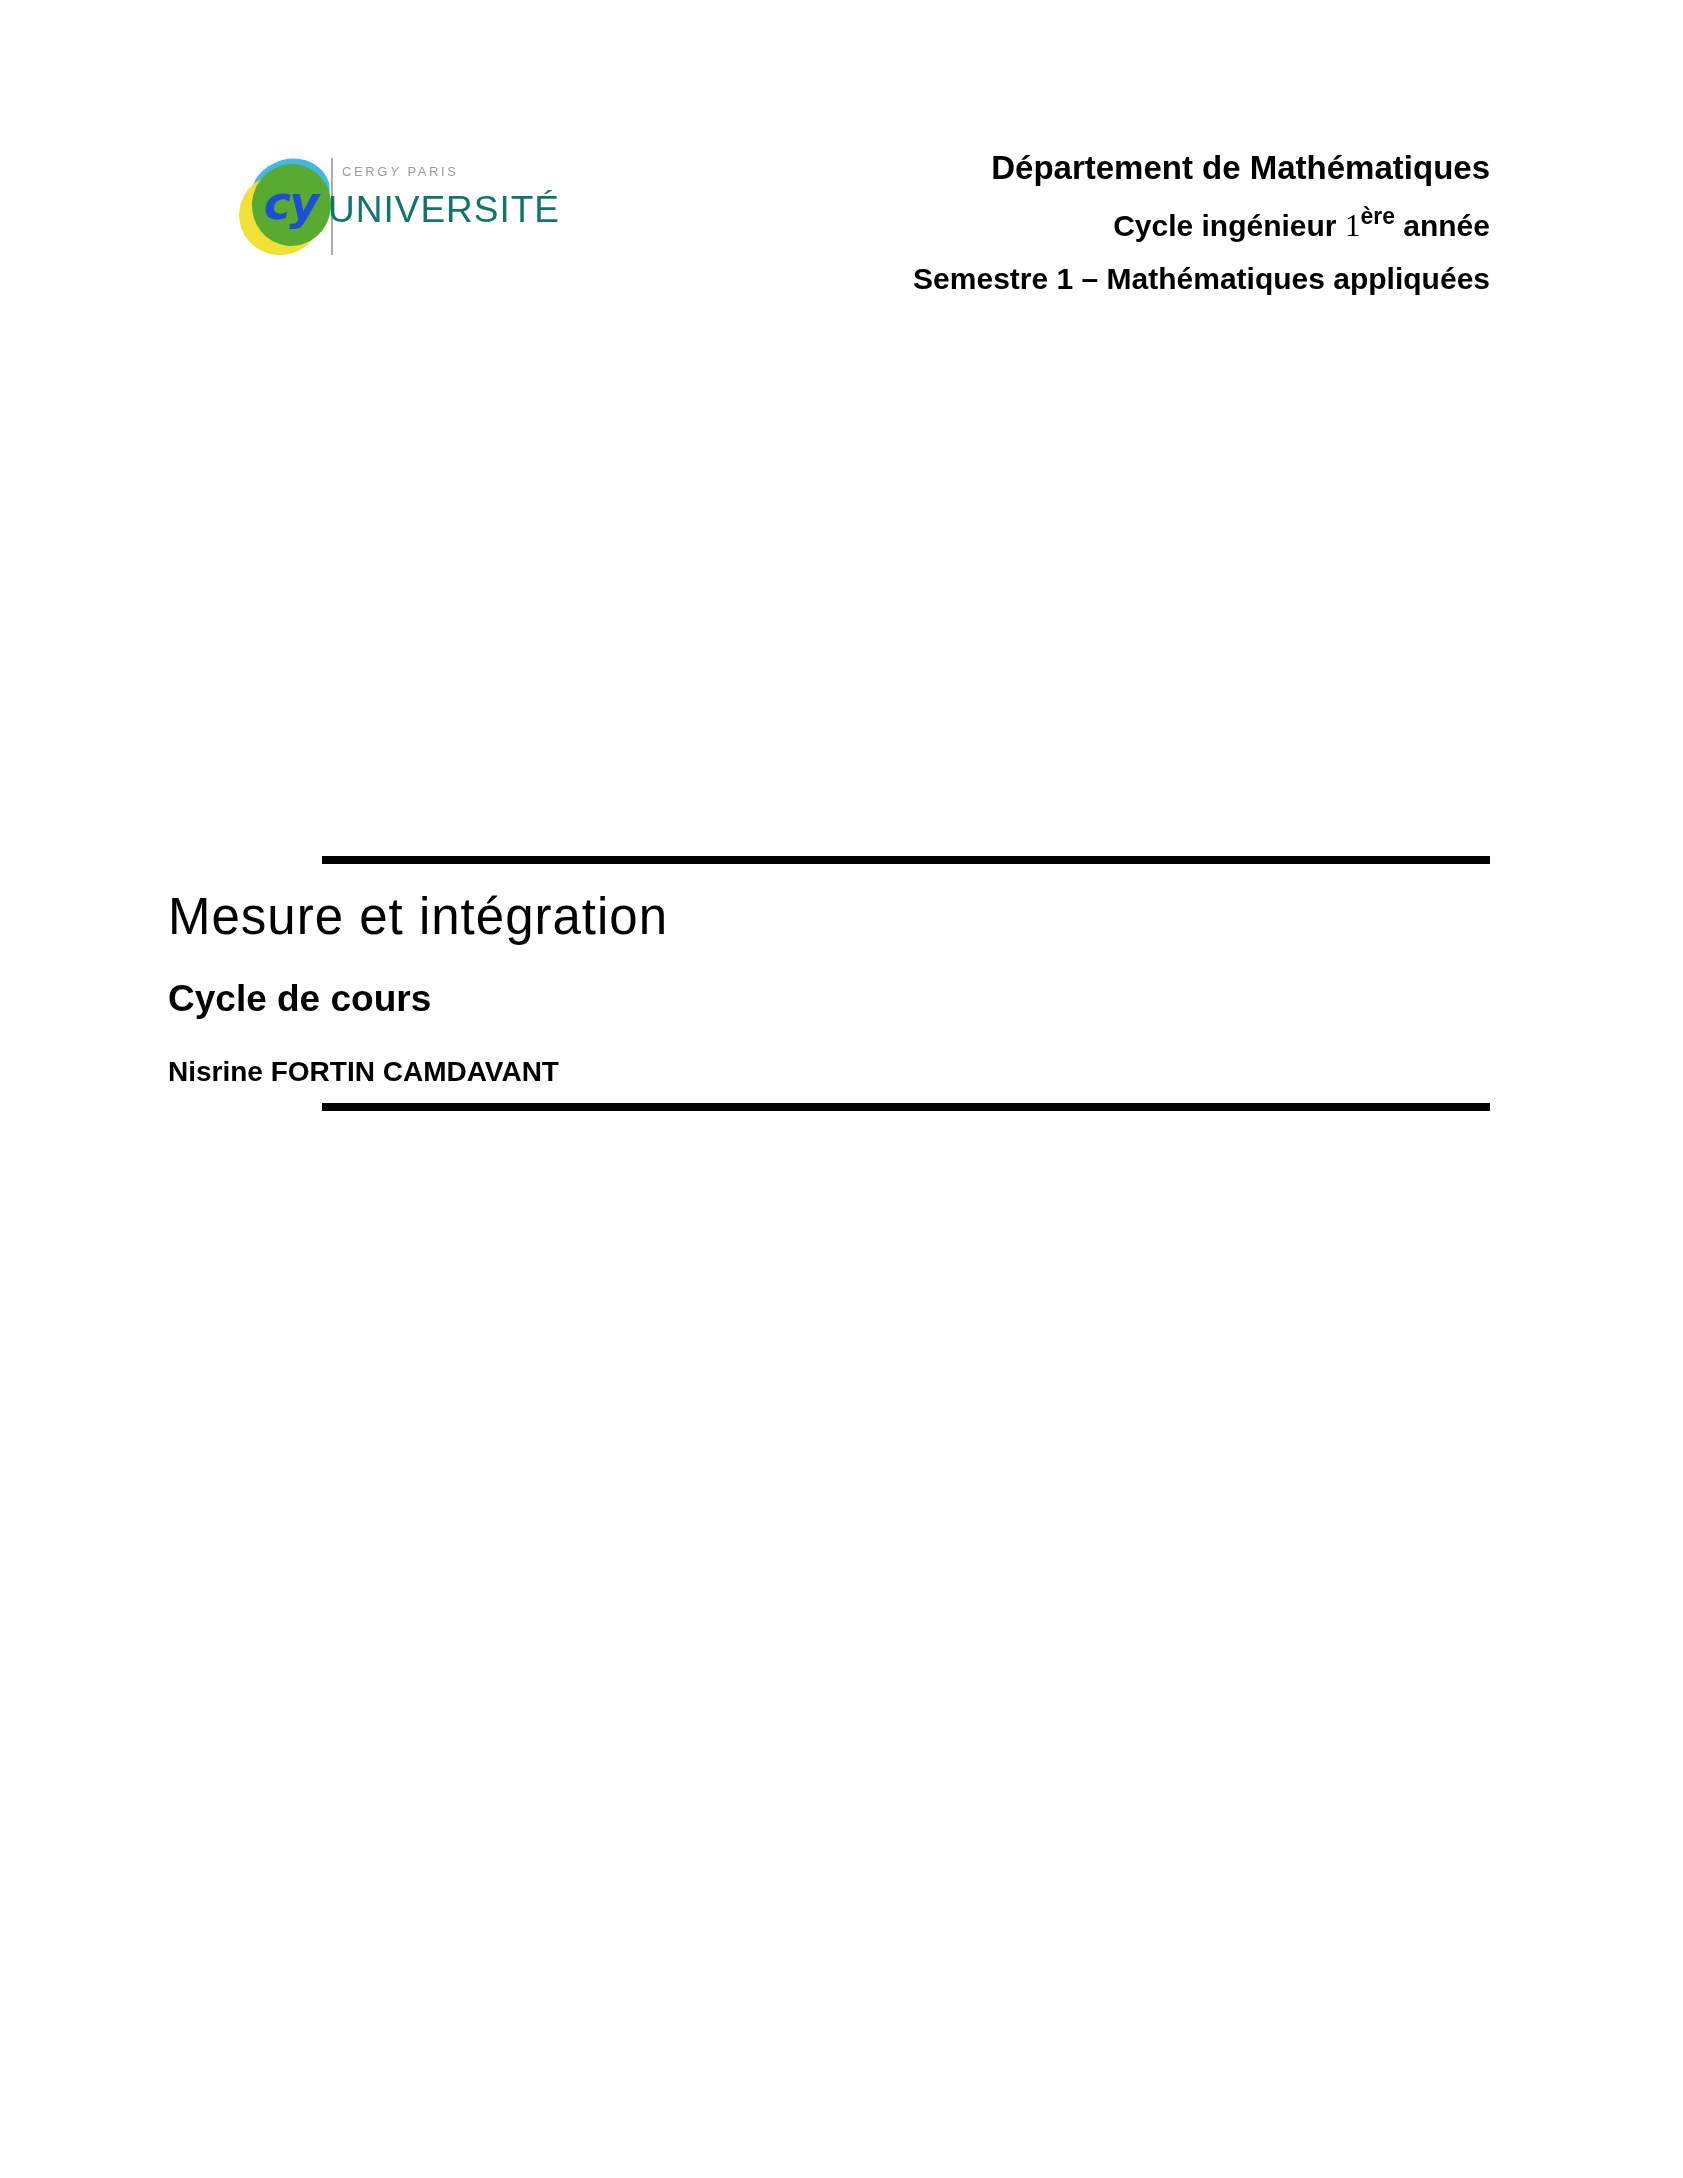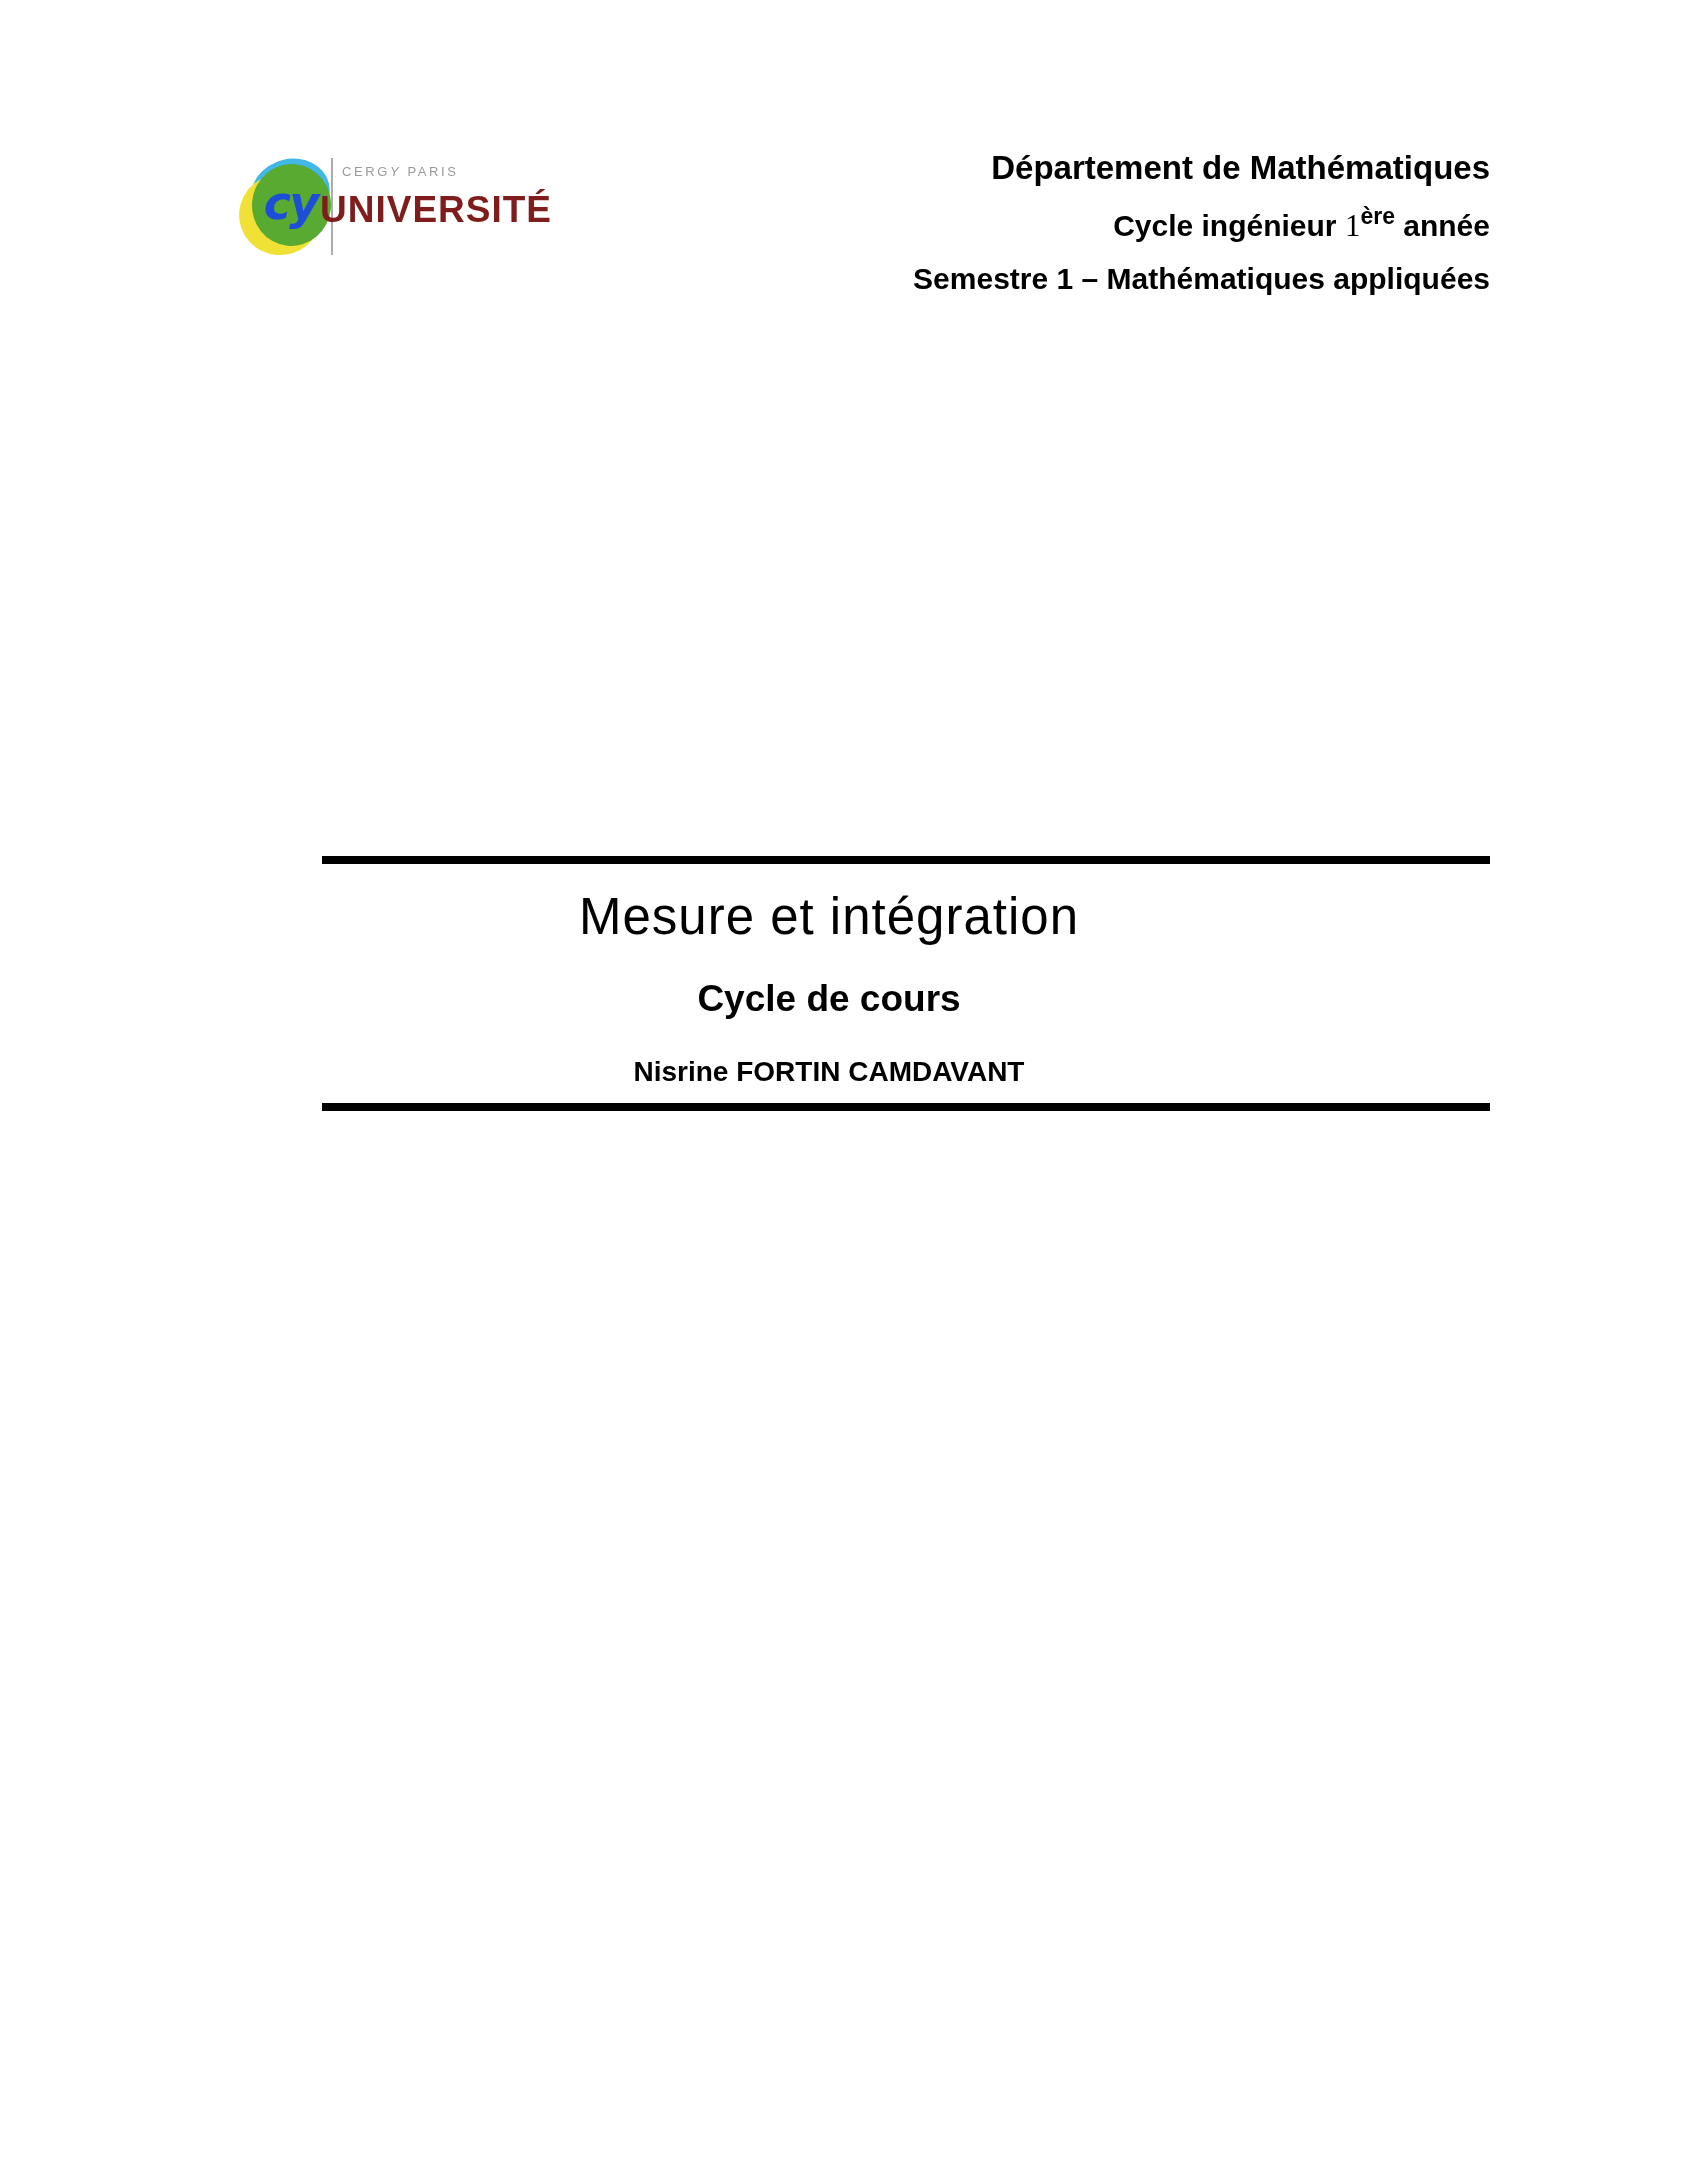--- a/index.html
+++ b/index.html
@@ -29,23 +29,23 @@
     letter-spacing: -2px;
   }
   .logo-divider { position: absolute; left: 331px; top: 158px; width: 2px; height: 97px; background: #ACACAC; }
   .brand-top {
     position: absolute; left: 342px; top: 164px;
     font-size: 13px; letter-spacing: 2.6px; color: #9A9A9A;
     white-space: nowrap;
   }
   .brand-top .it { font-style: italic; }
   .brand-name {
-    position: absolute; left: 320px; top: 189px;
-    font-size: 37px; font-weight: 700; letter-spacing: 1px;
-    color: #7f1d1d; white-space: nowrap;
+    position: absolute; left: 328px; top: 189px;
+    font-size: 37px; font-weight: 400; letter-spacing: 1px;
+    color: #0f766e; white-space: nowrap;
   }
 
   
   .hdr {
     position: absolute; right: 193px;
     text-align: right; white-space: nowrap;
     font-weight: 700; color: #000000;
     line-height: 1.1;
   }
   .hdr-line1 { top: 150px; font-size: 33px; }
@@ -58,21 +58,21 @@
   .cycle-sup {
     position: relative; top: -12px;
     font-size: 23px; font-weight: 700;
   }
 
   
   .rule { position: absolute; left: 322px; width: 1168px; height: 8px; background: #000000; }
   .rule-top { top: 856px; }
   .rule-bottom { top: 1103px; }
 
-  .center-col { position: absolute; left: 168px; width: 1322px; text-align: center; white-space: nowrap; }
+  .center-col { position: absolute; left: 168px; width: 1322px; text-align: left; white-space: nowrap; }
   .course-title { top: 887px; font-size: 51px; font-weight: 400; letter-spacing: 1px; }
   .course-subtitle { top: 978px; font-size: 37px; font-weight: 700; }
   .course-author { top: 1056px; font-size: 28px; font-weight: 700; }
 </style>
 </head>
 <body>
 
 <div class="logo">
   <div class="ellipse ellipse-blue"></div>
   <div class="ellipse ellipse-yellow"></div>

